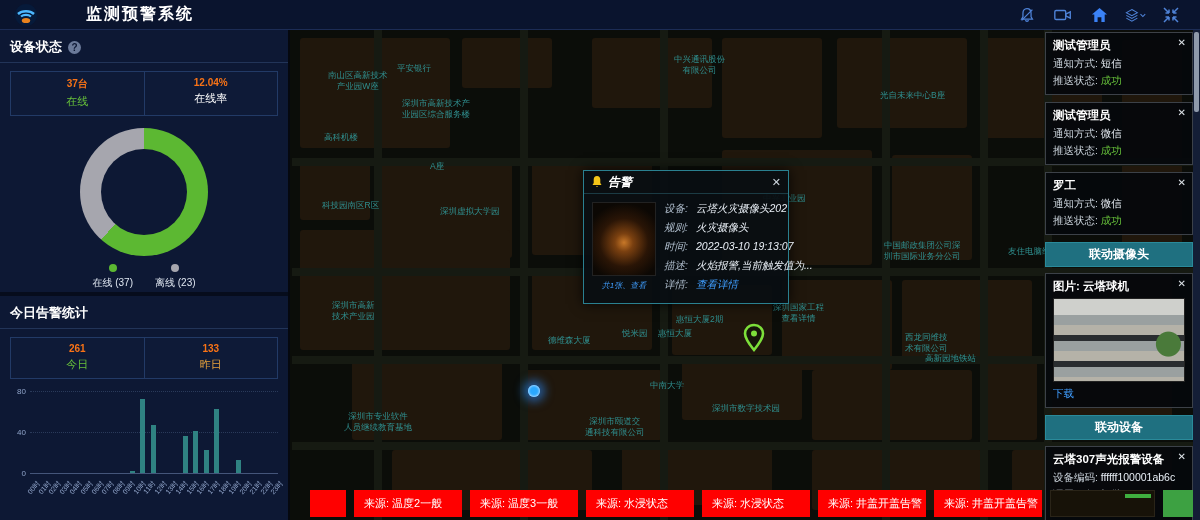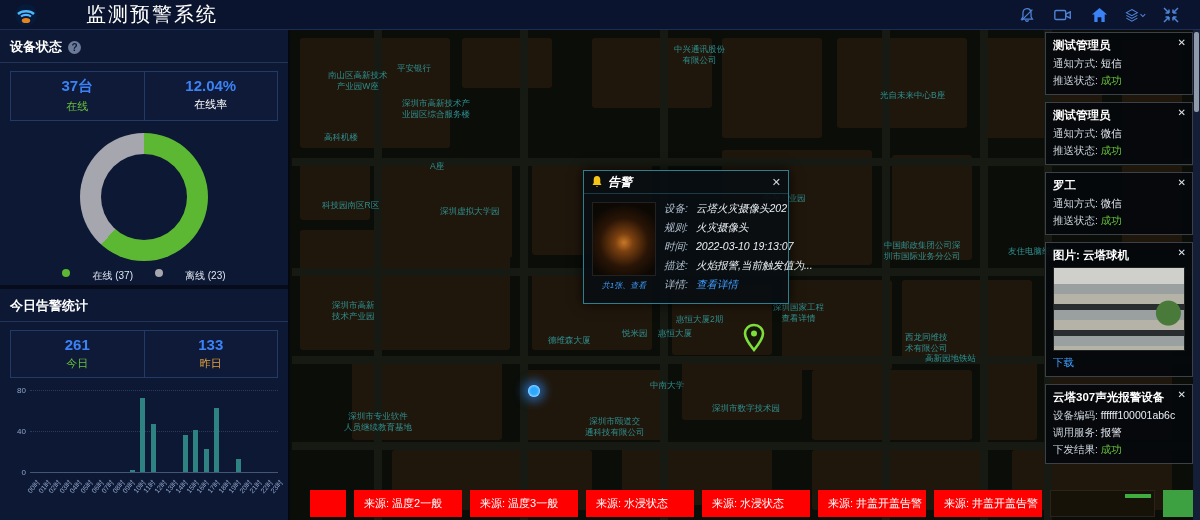--- a/index.html
+++ b/index.html
@@ -4,44 +4,44 @@
 <style>
   * { margin:0; padding:0; box-sizing:border-box; }
   html,body { background:#000; }
   body { font-family:"Liberation Sans","DejaVu Sans",sans-serif; }
   #app { position:relative; width:1200px; height:520px; overflow:hidden; background:#0b0d09; }
 
   
   #header { position:absolute; top:0; left:0; width:1200px; height:30px; background:#0a142e;
             border-bottom:1px solid #1c2c55; display:flex; align-items:center; z-index:60; }
   #logo { width:24px; height:24px; margin-left:14px; }
-  #app-title { color:#fff; font-size:20px; font-weight:normal; margin-left:48px; letter-spacing:2px; }
+  #app-title { color:#fff; font-size:16px; font-weight:bold; margin-left:48px; letter-spacing:2px; }
   #header-icons { margin-left:auto; display:flex; align-items:center; gap:14px; margin-right:18px; }
   .hicon { width:22px; height:20px; display:flex; align-items:center; justify-content:center; cursor:pointer; }
 
   
   #left-panel { position:absolute; top:30px; left:0; width:290px; height:490px; background:#0d1834;
                 border-right:2px solid #05080f; overflow:hidden; z-index:20; }
   .sec-title { display:flex; align-items:center; gap:6px; color:#fff; font-size:13px; font-weight:bold;
                padding:8px 10px 6px 10px; border-bottom:1px solid #223458; }
   .help-dot { width:13px; height:13px; border-radius:50%; background:#6b7a99; color:#0d1834; font-size:10px;
               display:flex; align-items:center; justify-content:center; font-weight:bold; }
   .sec-gap { height:4px; background:#060c1c; }
   .stats-row { display:flex; margin:8px 10px 6px 10px; border:1px solid #223a66; background:rgba(18,32,64,.35); }
   .stat-cell { flex:1; text-align:center; padding:5px 0 6px 0; border-left:1px solid #223a66; }
   .stat-cell:first-child { border-left:none; }
-  .stat-val { font-size:15px; font-weight:bold; color:#3b82f6; }
+  .stat-val { font-size:10px; font-weight:bold; color:#f97316; }
   .stat-lbl { font-size:11px; margin-top:3px; }
 
   
   #donut-wrap { display:flex; flex-direction:column; align-items:center; }
   #donut { width:128px; height:128px; border-radius:50%; margin-top:6px; position:relative; }
   #donut-hole { position:absolute; left:21px; top:21px; width:86px; height:86px; border-radius:50%; background:#0d1834; }
   #donut-legend { display:flex; gap:22px; margin-top:8px; margin-bottom:2px; }
-  .leg-item { display:flex; gap:22px; color:#dfe6f0; font-size:10px; }
+  .leg-item { display:flex; align-items:center; gap:4px; color:#dfe6f0; font-size:10px;flex-direction:column; }
   .leg-dot { width:8px; height:8px; border-radius:50%; }
 
   
   #bar-chart { position:relative; height:130px; margin:6px 4px 0 4px; }
   .grid-line { position:absolute; left:26px; right:6px; border-top:1px dotted #2a3a5a; }
   #axis-zero { position:absolute; left:26px; right:6px; border-top:1px solid #44557a; }
   .ytick { position:absolute; left:4px; width:18px; text-align:right; font-size:8px; color:#8fa3c8; }
   .bar { position:absolute; width:5px; background:#2f8282; }
   .xlab { position:absolute; font-size:7px; color:#8fa3c8; transform:rotate(-50deg); transform-origin:top right; white-space:nowrap; }
 
@@ -188,21 +188,21 @@
         <div class="road-h" style="top: 326px;"></div>
         <div class="road-h" style="top: 412px;"></div>
         <div class="road-v" style="left: 82px;"></div>
         <div class="road-v" style="left: 228px;"></div>
         <div class="road-v" style="left: 368px;"></div>
         <div class="road-v" style="left: 590px;"></div>
         <div class="road-v" style="left: 688px;"></div>
         <div class="road-v" style="left: 752px;"></div>
       </div>
     <div id="map-labels">
-        <div class="map-label" style="left: 382px; top: 14px;">中兴通讯股份
+        <div class="map-label" style="left: 382px; top: 24px;">中兴通讯股份
 有限公司</div>
         <div class="map-label" style="left: 105px; top: 33px;">平安银行</div>
         <div class="map-label" style="left: 36px; top: 40px;">南山区高新技术
 产业园W座</div>
         <div class="map-label" style="left: 110px; top: 68px;">深圳市高新技术产
 业园区综合服务楼</div>
         <div class="map-label" style="left: 588px; top: 60px;">光自未来中心B座</div>
         <div class="map-label" style="left: 32px; top: 102px;">高科机楼</div>
         <div class="map-label" style="left: 138px; top: 131px;">A座</div>
         <div class="map-label" style="left: 30px; top: 170px;">科技园南区R区</div>
@@ -379,26 +379,28 @@
           <div class="rrow">通知方式: <span class="rv">微信</span></div>
           <div class="rrow">推送状态: <span class="rv ok">成功</span></div>
         </div>
         <div class="rcard">
           <span class="rcard-close">✕</span>
           <div class="rcard-title">罗工</div>
           <div class="rrow">通知方式: <span class="rv">微信</span></div>
           <div class="rrow">推送状态: <span class="rv ok">成功</span></div>
         </div>
       </div>
+    <div class="teal-band">联动摄像头</div>
     <div class="rcard">
       <span class="rcard-close">✕</span>
       <div class="rcard-title">图片: 云塔球机</div>
       <div id="camera-photo"></div>
       <span id="camera-download">下载</span>
     </div>
+    <div class="teal-band">联动设备</div>
     <div id="device-cards">
         <div class="rcard">
           <span class="rcard-close">✕</span>
           <div class="rcard-title">云塔307声光报警设备</div>
           <div class="rrow">设备编码: <span class="rv">ffffff100001ab6c</span></div>
           <div class="rrow">调用服务: <span class="rv">报警</span></div>
           <div class="rrow">下发结果: <span class="rv ok">成功</span></div>
         </div>
       </div>
   </div>

